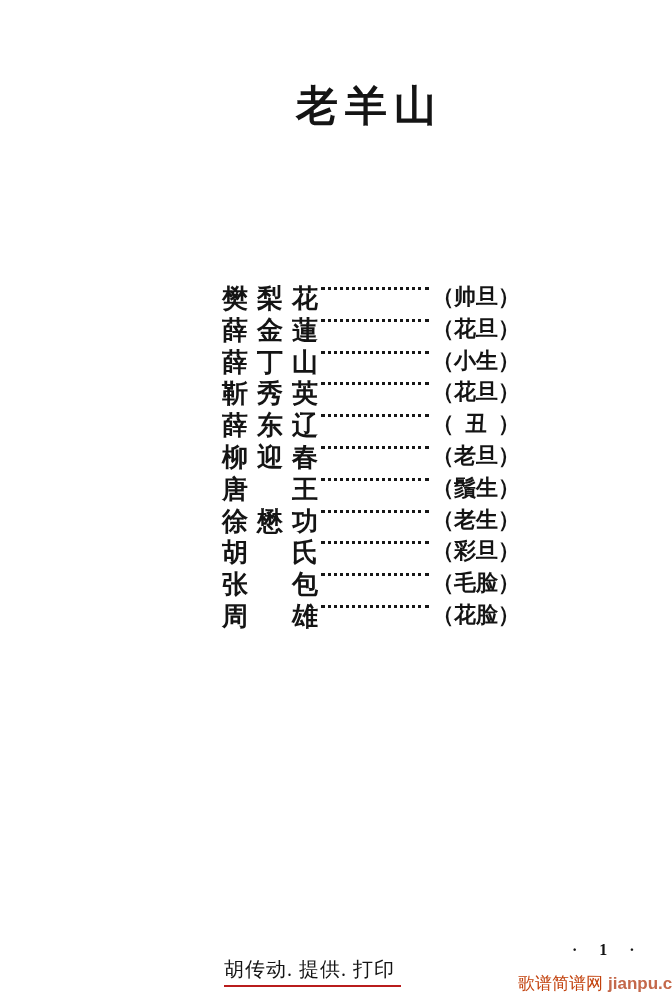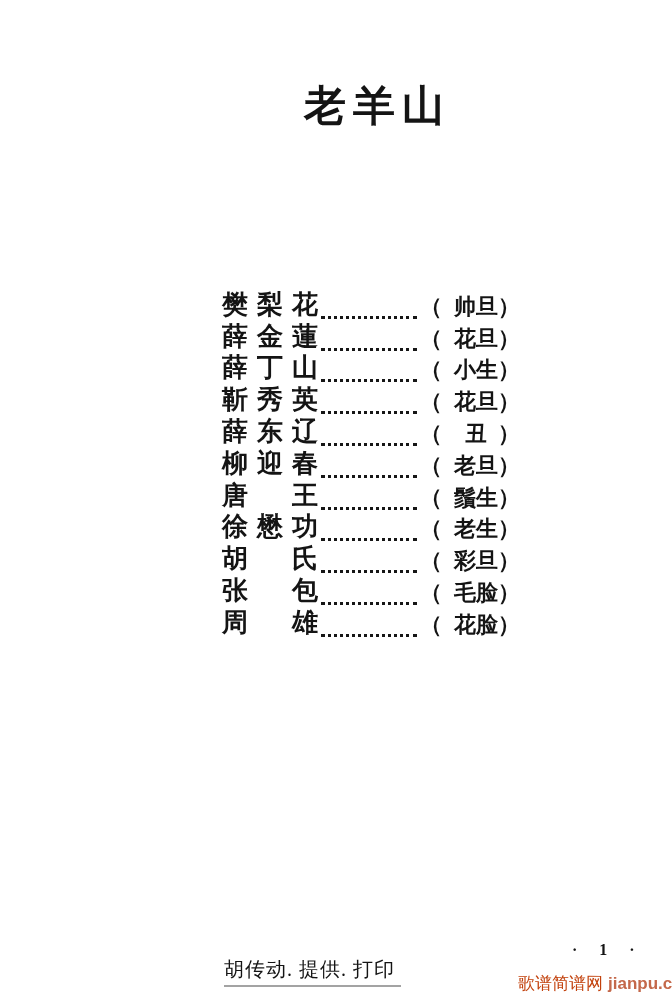--- a/index.html
+++ b/index.html
@@ -10,21 +10,21 @@
     background: #ffffff;
     overflow: hidden;
     font-family: "Liberation Serif", "DejaVu Serif", serif;
     color: #141414;
   }
 
   
   .doc-title {
     position: absolute;
     top: 78px;
-    left: 76px;
+    left: 68px;
     width: 596px;
     text-align: center;
     font-size: 42px;
     font-weight: bold;
     letter-spacing: 7px;
     text-indent: 7px; 
     white-space: nowrap;
   }
 
   
@@ -43,21 +43,21 @@
 
   
   .cast-list {
     position: absolute;
     top: 286px;
     left: 222px;
     width: 298px;
   }
   .cast-row {
     display: flex;
-    align-items: flex-end;
+    align-items: flex-start;
     height: 31.8px;
     font-weight: bold;
   }
   .cast-name {
     display: inline-block;
     width: 96px;
     font-size: 26px;
     line-height: 1;
     text-align: justify;
     text-align-last: justify;
@@ -78,31 +78,30 @@
     font-size: 22px;
     line-height: 1;
     white-space: nowrap;
   }
   .role-paren { flex: 0 0 auto; }
   .role-text {
     display: inline-block;
     width: 44px;
     text-align: center;
     letter-spacing: 0;
-    margin-left: 12px;
   }
 
   
   .footer-credit {
     position: absolute;
     top: 956px;
     left: 224px;
     font-size: 20px;
     letter-spacing: 1px;
-    border-bottom: 2px solid #a3a3a3;
+    border-bottom: 2px solid #b91c1c;
     padding: 0 6px 2px 0;
     white-space: nowrap;
   }
 
   
   .page-number {
     position: absolute;
     top: 941px;
     left: 572px;
     font-size: 16px;

